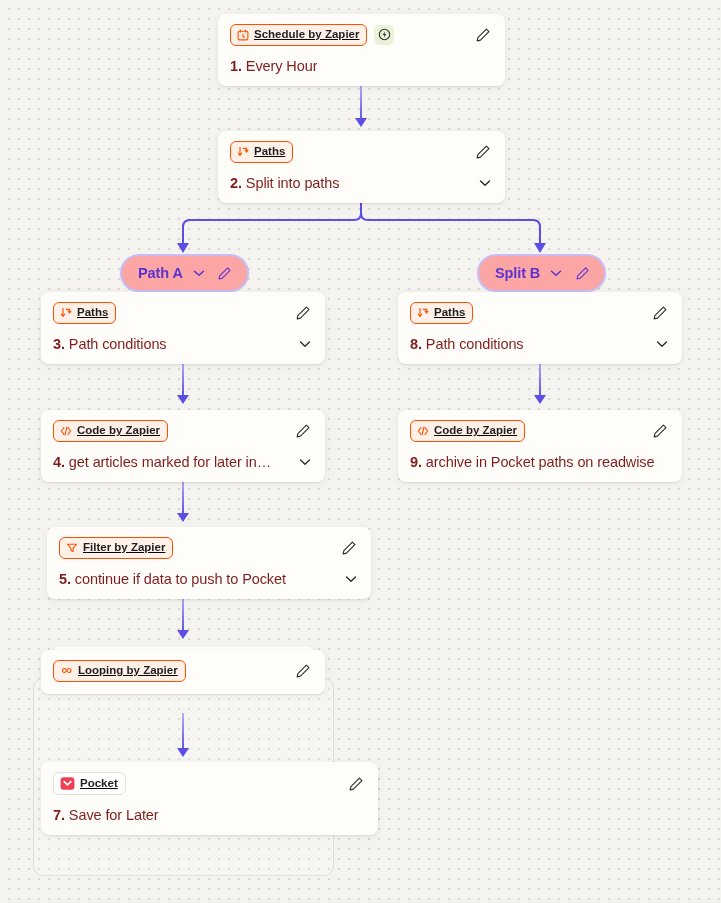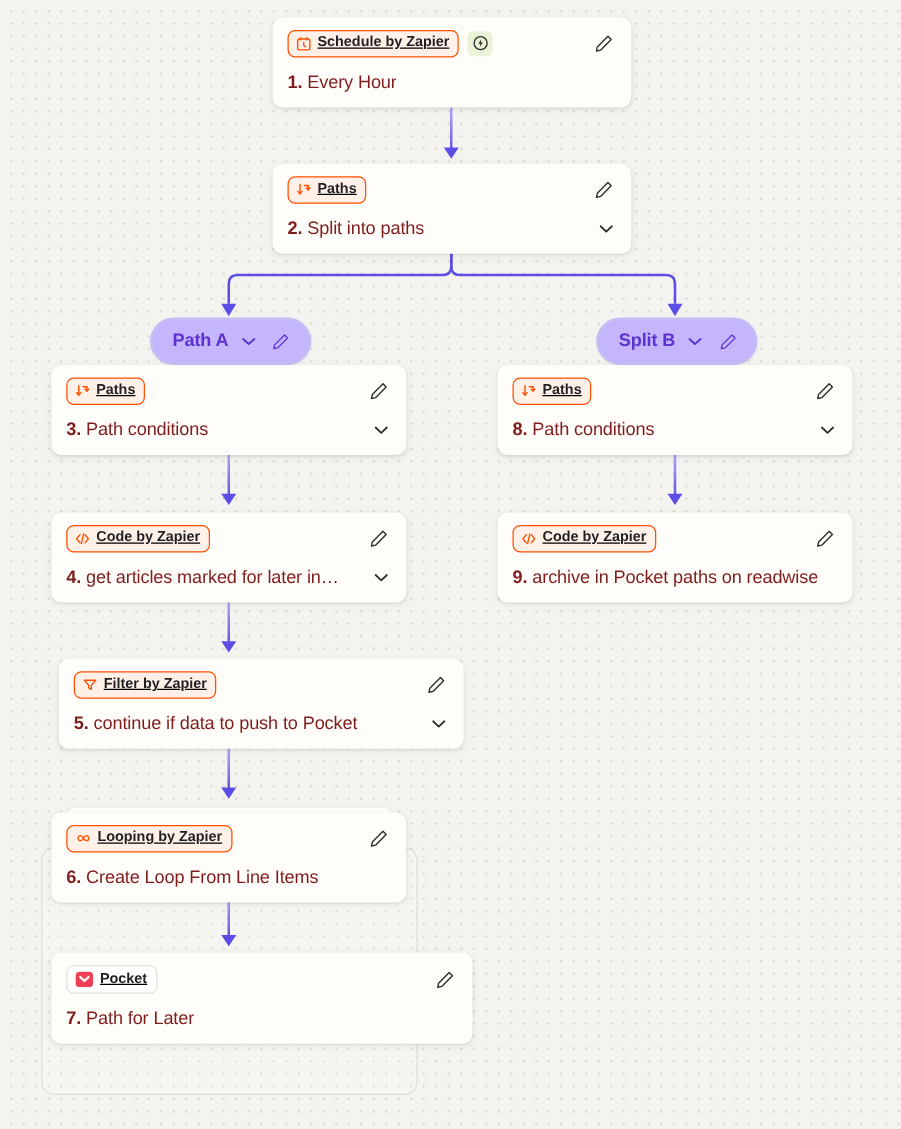--- a/index.html
+++ b/index.html
@@ -106,21 +106,21 @@
   }
   .card-title b { font-weight: bold; }
   .chev { width: 16px; height: 16px; flex: none; cursor: pointer; }
 
   
   .path-pill {
     position: absolute;
     display: flex;
     align-items: center;
     gap: 8px;
-    background: #c4b5fd;
+    background: #fca5a5;
     border: 2px solid #c6bdf5;
     border-radius: 22px;
     padding: 7px 12px 7px 16px;
     box-shadow: 0 1px 2px rgba(0,0,0,0.05);
   }
   .path-label {
     font-size: 14.5px;
     font-weight: bold;
     color: #5c33cf;
     letter-spacing: -0.1px;
@@ -460,26 +460,20 @@
           </span>
           <span>Looping by Zapier</span>
         </span>
       </div>
       <span class="edit-btn">
         <svg width="16" height="16" viewBox="0 0 20 20">
           <path d="M14.2 2.6 17.4 5.8 6.8 16.4l-4.1.9.9-4.1z" fill="none" stroke="#2d2d2d" stroke-width="1.4" stroke-linejoin="round"></path>
         </svg>
       </span>
     </div>
-    <div class="card-bottom">
-      <div class="card-title">
-        <b>6.</b>
-        <span>Create Loop From Line Items</span>
-      </div>
-    </div>
   </div>
 
   <div class="card" style="left:41px; top:762px; width:337px;">
     <div class="card-top">
       <div class="app-chips">
         <span class="chip plain">
           <span class="chip-ico">
             <svg width="15" height="15" viewBox="0 0 16 16">
               <rect x="0.6" y="1.4" width="14.8" height="13.2" rx="3.4" fill="#ef4056"></rect>
               <path d="M4.4 6 8 9.4 11.6 6" fill="none" stroke="#ffffff" stroke-width="1.9" stroke-linecap="round" stroke-linejoin="round"></path>
@@ -490,18 +484,18 @@
       </div>
       <span class="edit-btn">
         <svg width="16" height="16" viewBox="0 0 20 20">
           <path d="M14.2 2.6 17.4 5.8 6.8 16.4l-4.1.9.9-4.1z" fill="none" stroke="#2d2d2d" stroke-width="1.4" stroke-linejoin="round"></path>
         </svg>
       </span>
     </div>
     <div class="card-bottom">
       <div class="card-title">
         <b>7.</b>
-        <span>Path for Later</span>
+        <span>Save for Later</span>
       </div>
     </div>
   </div>
 
 </div>
 
 </body></html>

